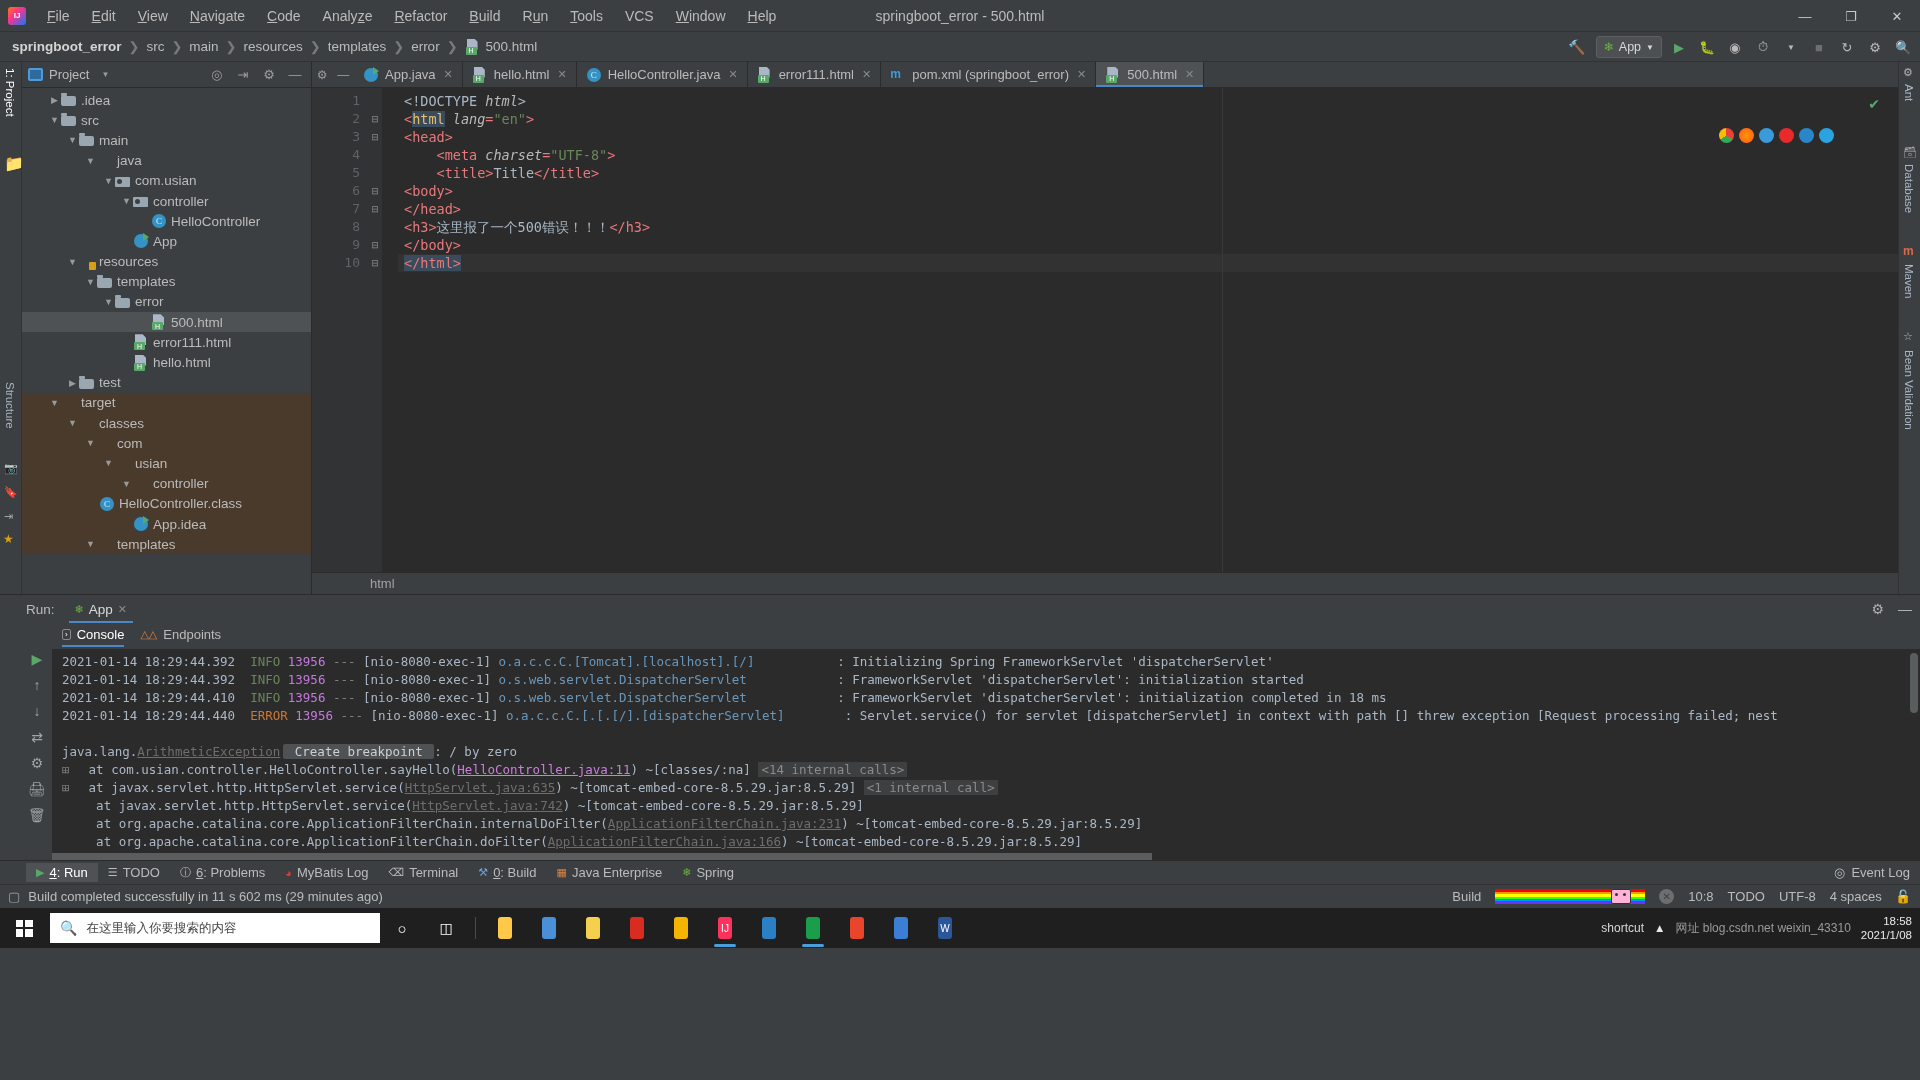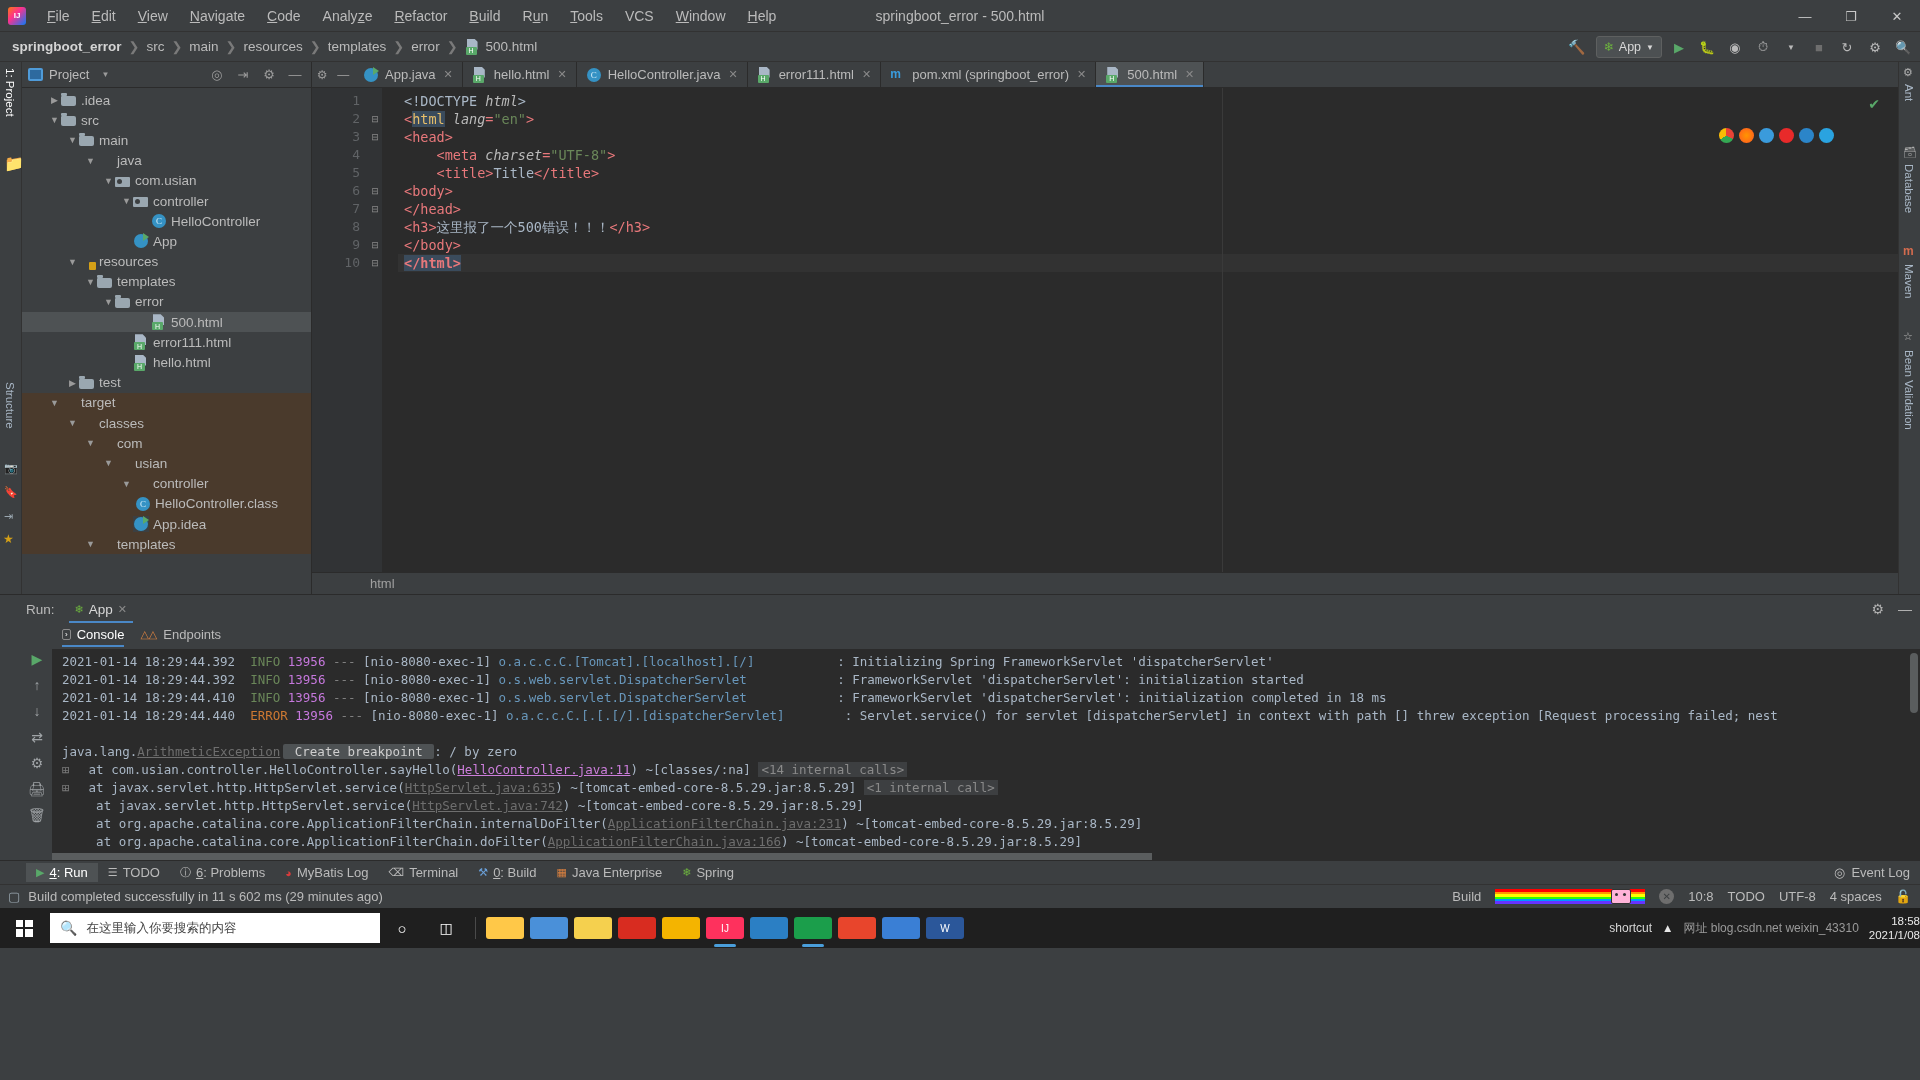--- a/index.html
+++ b/index.html
@@ -130,21 +130,21 @@
     font-size: 13px; text-align: right; padding-top: 4px; flex: none; position: relative;
   }
   .gline { height: 18px; line-height: 18px; padding-right: 8px; }
   .folds { width: 14px; background: #313335; flex: none; padding-top: 4px; }
   .fold { height: 18px; display:flex; align-items:center; justify-content:center; color:#8a8a8a; font-size:9px;}
   .code {
     flex: 1; font-family: "DejaVu Sans Mono", monospace; font-size: 13.5px; padding-top: 4px;
     color: #a9b7c6; position: relative;
   }
   .cline { height: 18px; line-height: 18px; white-space: pre; padding-left: 6px; margin-left: 16px; }
-  .cline.cur { background: #323232; font-weight: bold; }
+  .cline.cur { background: #323232; }
   .t-tag { color: #e8bf6a; }
   .t-attr { color: #bababa; font-style: italic; }
   .t-str { color: #6a8759; }
   .t-text { color: #a9b7c6; }
   .t-doctype { color: #a9b7c6; }
   .t-pink { color: #e8787b; }
   .hl-match { background: #3a4b5c; }
   .right-margin { position: absolute; left: 840px; top: 0; bottom: 0; width: 1px; background: #3a3a3a; }
   .check-ok { position: absolute; right: 18px; top: 8px; color: #59a869; font-size: 14px; }
   .browser-icons { position: absolute; right: 64px; top: 40px; display: flex; gap: 5px; }
@@ -232,22 +232,22 @@
   .win-logo span { background: #ffffff; }
   .search-box {
     width: 330px; height: 30px; background: #ffffff; display: flex; align-items: center;
     gap: 9px; padding: 0 10px; margin-left: 2px;
   }
   .search-box .mag { color: #333; font-size: 14px; }
   .search-box .txt { color: #444; font-size: 12.5px; }
   .tb-sep { width: 1px; height: 22px; background: #4a4a4a; margin: 0 7px; }
   .tb-app { width: 44px; height: 40px; display: flex; align-items: center; justify-content: center; position: relative; }
   .tb-app.running::after { content:""; position:absolute; bottom:1px; left:11px; width:22px; height:3px; background:#4a9eda; border-radius:2px;}
-  .tb-sqr { width: 38px; height: 22px; border-radius: 3px; display:flex;align-items:center;justify-content:center;font-size:10px;color:#fff;}
-  .tray { margin-left: auto; display: flex; align-items: center; gap: 10px; color: #e8e8e8; font-size: 11.5px;}
+  .tb-sqr { width: 14px; height: 22px; border-radius: 3px; display:flex;align-items:center;justify-content:center;font-size:10px;color:#fff;}
+  .tray { margin-left: auto; display: flex; align-items: center; gap: 10px; padding-right: 8px; color: #e8e8e8; font-size: 11.5px;}
   .tray-clock { text-align: right; line-height: 14px; }
   .wm-shortcut{ color:#d8d8d8; font-size:12px; }
   .wm-watermark { color:#9a9a9a; font-size:12px; }
 </style>
 </head>
 <body>
 
 <div class="app">
 
   <div class="titlebar">
@@ -444,21 +444,21 @@
           <div class="node target-bg" style="padding-left: 80px;">
             <span class="arrow">▼</span>
             <span class="ico folder-orange"></span>
             <span class="nlabel">usian</span>
           </div>
           <div class="node target-bg" style="padding-left: 98px;">
             <span class="arrow">▼</span>
             <span class="ico folder-orange"></span>
             <span class="nlabel">controller</span>
           </div>
-          <div class="node target-bg" style="padding-left: 100px;">
+          <div class="node target-bg" style="padding-left: 64px;">
             <span class="arrow empty">&nbsp;</span>
             <span class="ico cls"></span>
             <span class="nlabel">HelloController.class</span>
           </div>
           <div class="node target-bg" style="padding-left: 98px;">
             <span class="arrow empty">&nbsp;</span>
             <span class="ico app"></span>
             <span class="nlabel">App.idea</span>
           </div>
           <div class="node target-bg" style="padding-left: 62px;">

